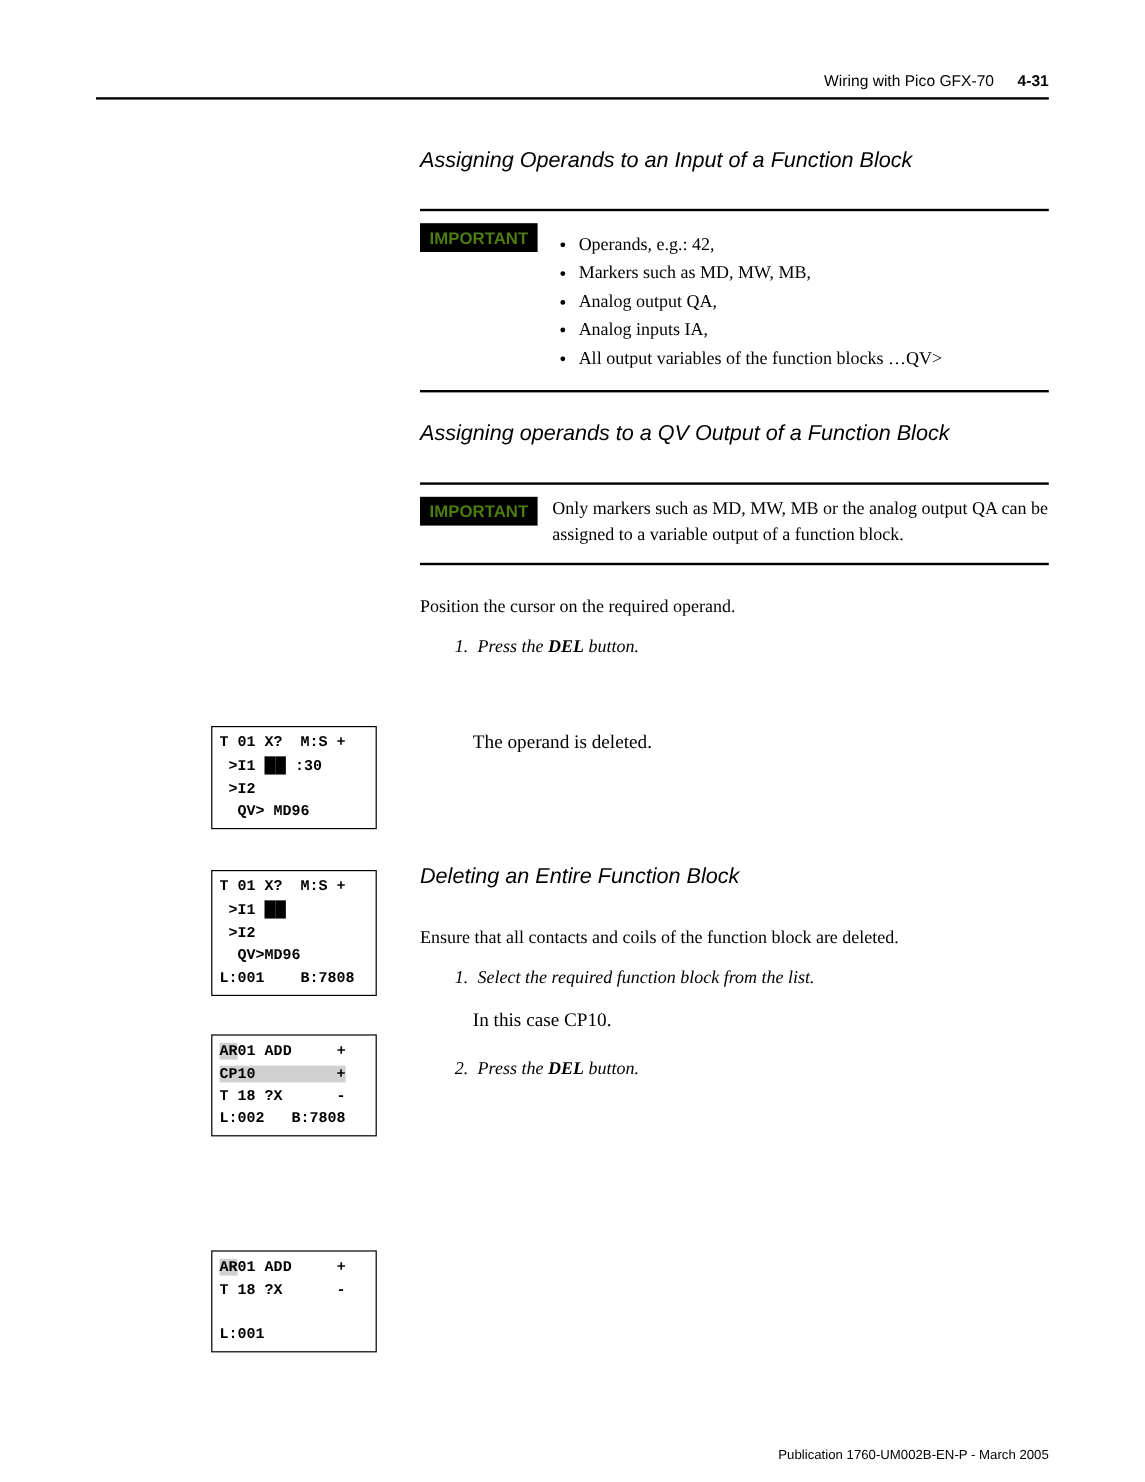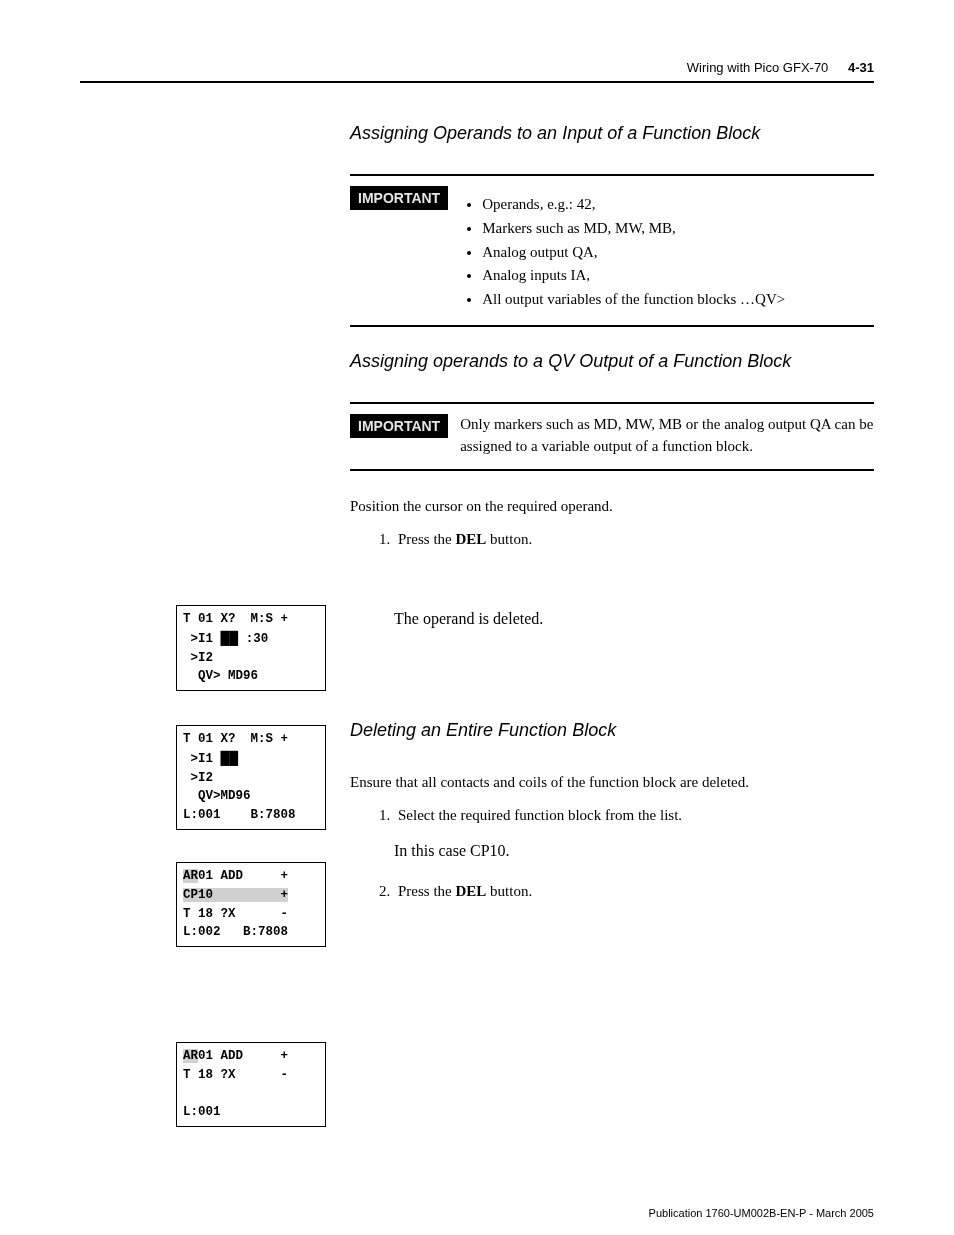--- a/index.html
+++ b/index.html
@@ -43,21 +43,21 @@
     border-top: 2.5px solid #000;
     border-bottom: 2.5px solid #000;
     padding: 10px 0 12px 0;
     margin-bottom: 24px;
     display: flex;
     align-items: flex-start;
     gap: 12px;
   }
   .important-label {
     background: #000;
-    color: #e5e5e5;
+    color: #4d7c0f;
     font-family: Arial, Helvetica, sans-serif;
     font-weight: bold;
     font-size: 14px;
     padding: 4px 8px;
     white-space: nowrap;
     flex-shrink: 0;
   }
   .important-body {
     font-size: 15px;
     line-height: 1.45;
@@ -72,31 +72,32 @@
   .body-text {
     font-size: 15px;
     line-height: 1.5;
     margin: 0 0 10px 0;
   }
   .ol {
     font-size: 15px;
     line-height: 1.5;
     padding-left: 44px;
     margin: 6px 0 14px 0;
+    font-style: italic;
   }
   .ol li { padding-left: 4px; margin-bottom: 6px;}
   .result-text {
     font-size: 16px;
     margin-left: 44px;
     margin-bottom: 20px;
   }
   .lcd {
     position: absolute;
     left: 176px;
-    width: 150px;
+    width: 138px;
     border: 1.5px solid #000;
     font-family: 'Courier New', monospace;
     font-size: 12.5px;
     font-weight: bold;
     line-height: 1.5;
     padding: 4px 6px;
     box-sizing: border-box;
     background: #fff;
   }
   .lcd .row { white-space: pre; }

